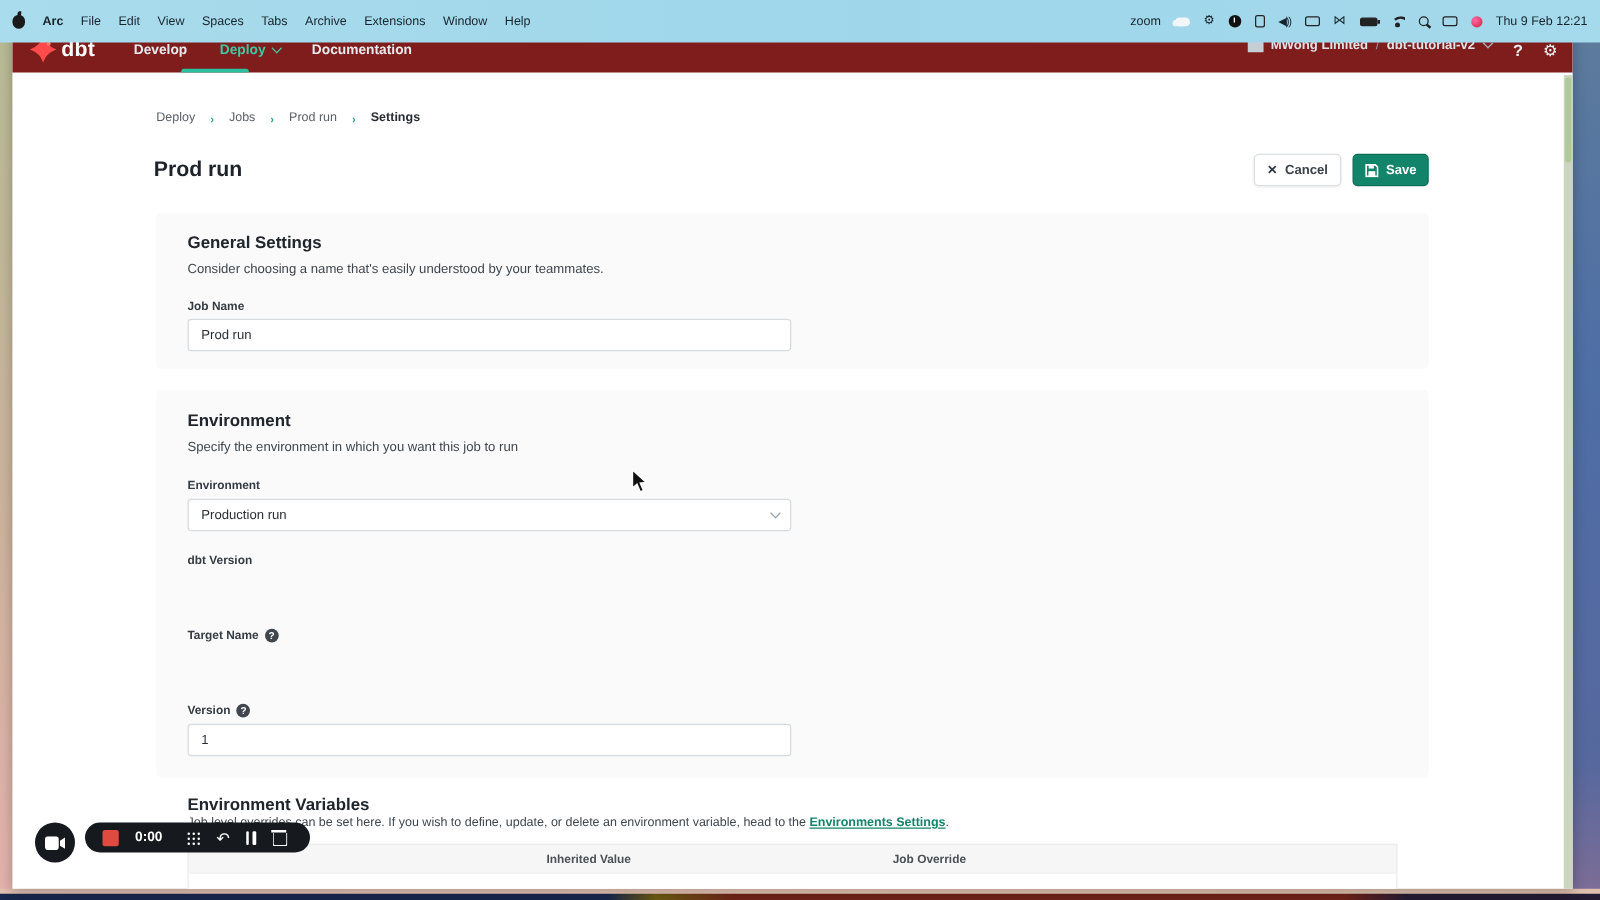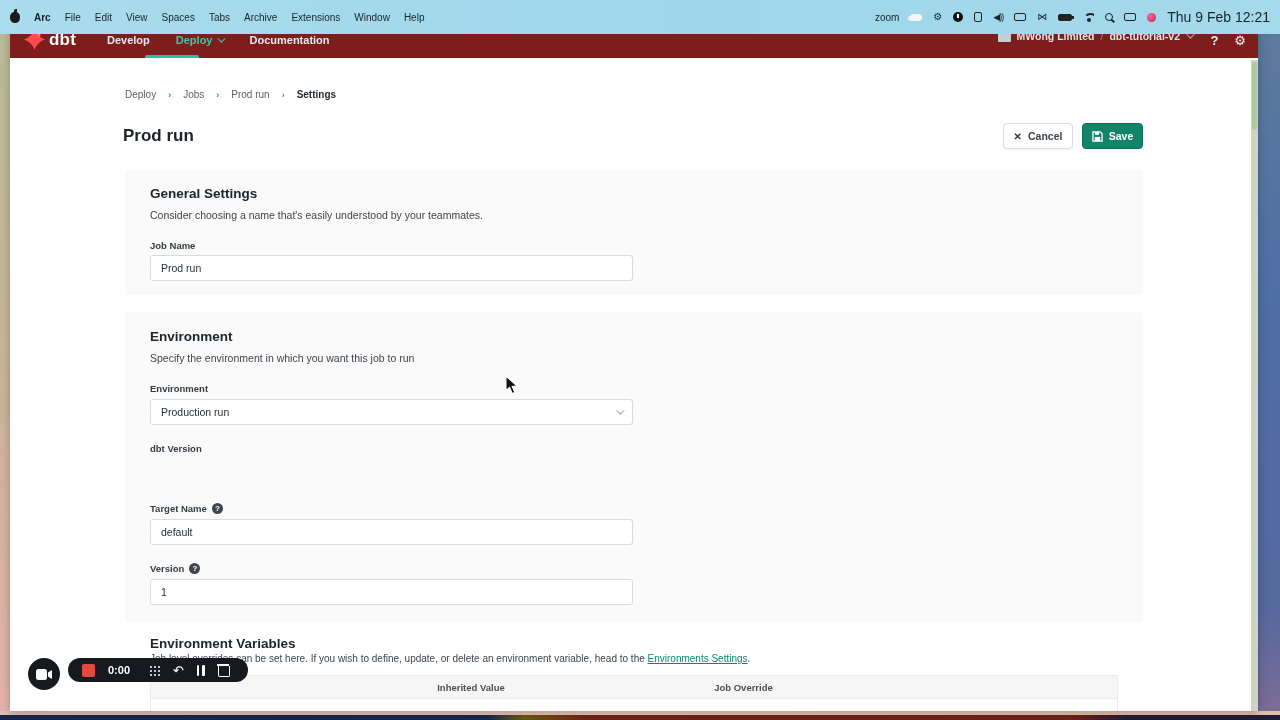--- a/index.html
+++ b/index.html
@@ -23,21 +23,21 @@
   .st-batt { width:14px; height:7px; border:1px solid #222; border-radius:2px; position:relative; background:#222; }
   .st-batt::after { content:""; position:absolute; right:-3px; top:1.5px; width:2px; height:3px; background:#222; }
   .st-wifi { width:11px; height:9px; position:relative; overflow:hidden; }
   .st-wifi::before { content:""; position:absolute; left:0; top:0; width:11px; height:11px; border:2px solid #222; border-radius:50%; clip-path:polygon(50% 50%, 0 0, 100% 0); }
   .st-wifi::after { content:""; position:absolute; left:3.5px; top:5px; width:4px; height:4px; background:#222; border-radius:50%; }
   .st-mag { width:8px; height:8px; border:1.5px solid #222; border-radius:50%; position:relative; }
   .st-mag::after { content:""; position:absolute; right:-3px; bottom:-1px; width:4px; height:1.5px; background:#222; transform:rotate(40deg); }
   .st-disp { width:12px; height:8px; border:1.5px solid #222; border-radius:2px; }
   .st-red { width:9px; height:9px; border-radius:50%; background:radial-gradient(circle at 35% 35%, #f6a, #c23); }
   .st-vol { font-size:9px; letter-spacing:-1px; }
-  .clocktxt { font-size:14px; white-space:nowrap; }
+  .clocktxt { font-size:10px; white-space:nowrap; }
 
   
   .wp-top { left:0; top:16px; width:1280px; height:6px; background:linear-gradient(90deg,#cfc9a0,#d9d2a6 60%,#bfcaa8 90%,#8fa8b8); z-index:1; }
   .wp-left { left:0; top:22px; width:10px; height:693px; background:linear-gradient(180deg,#b8bb96,#cdb49c 55%,#e4b2ac); z-index:1; }
   .wp-right { left:1258px; top:22px; width:22px; height:693px; background:linear-gradient(180deg,#5d7b9c,#4e6ea6 40%,#56689e 85%,#7d6d96); z-index:1; }
   .wp-pink { left:0; top:711px; width:1280px; height:5px; background:linear-gradient(90deg,#e2bfb2,#e8c6b6 50%,#dfc0ae); z-index:1; }
   .wp-bottom { left:0; top:715px; width:1280px; height:5px; background:linear-gradient(90deg,#17264c 0%,#17264c 38%,#6b5a11 41%,#6e2218 46%,#6e2218 84%,#231b33 88%,#231b33 100%); z-index:1; }
 
   
   .window { left:10px; top:22px; width:1248px; height:689px; background:#fff; border-radius:9px 9px 0 0; z-index:5; box-shadow:0 2px 10px rgba(0,0,0,.25); }
@@ -74,21 +74,21 @@
   .sec-title { position:absolute; left:25px; font-size:13.5px; font-weight:bold; color:#20262c; }
   .sec-desc { position:absolute; left:25px; font-size:10.5px; color:#3f464d; }
   .fld-label { position:absolute; left:25px; font-size:9.5px; font-weight:bold; color:#343b42; display:flex; align-items:center; gap:5px; }
   .helpdot { width:11px; height:11px; border-radius:50%; background:#40464d; color:#fff; font-size:8px; font-weight:bold; display:inline-flex; align-items:center; justify-content:center; cursor:pointer; }
   .tinput { position:absolute; left:25px; width:483px; height:26px; background:#fff; border:1px solid #d8dbde; border-radius:3px; font-size:10.5px; color:#2a3036; padding:0 10px; font-family:"Liberation Sans",sans-serif; }
   .tselect { position:absolute; left:25px; width:483px; height:26px; background:#fff; border:1px solid #d8dbde; border-radius:3px; font-size:10.5px; color:#2a3036; padding:0 10px; display:flex; align-items:center; justify-content:space-between; cursor:pointer; }
   .sel-caret { width:6px; height:6px; border-right:1.5px solid #9aa1a8; border-bottom:1.5px solid #9aa1a8; transform:rotate(45deg) translateY(-2px); }
 
   .envvars-title { left:150px; top:636px; font-size:13.5px; font-weight:bold; color:#20262c; z-index:11; }
   .envvars-desc { left:150px; top:653px; font-size:10px; color:#3f464d; z-index:11; }
-  .envvars-desc a { color:#13846c; font-weight:normal; }
+  .envvars-desc a { color:#13846c; font-weight:bold; }
   .env-table-head { left:150px; top:675px; width:968px; height:24px; background:#f6f6f6; border:1px solid #ececec; display:grid; grid-template-columns:170px 300px 245px 1fr; align-items:center; z-index:11; font-size:9.5px; font-weight:bold; color:#4a5056; }
   .env-table-head > div { text-align:center; }
   .env-table-row { left:150px; top:699px; width:968px; height:12px; background:#fff; border-left:1px solid #ececec; border-right:1px solid #ececec; z-index:11; }
 
   
   .rec-circle { left:28px; top:658px; width:32px; height:32px; border-radius:50%; background:#161a1e; z-index:40; display:flex; align-items:center; justify-content:center; cursor:pointer; }
   .rec-pill { left:68px; top:658px; width:180px; height:24px; border-radius:16px; background:#161a1e; z-index:40; display:flex; align-items:center; padding:0 14px; gap:13px; }
   .rec-stop { width:13px; height:13px; background:#e04a3f; border-radius:2px; cursor:pointer; }
   .rec-time { color:#fff; font-size:11px; font-weight:bold; margin-right:6px; }
   .rec-dots { width:11px; height:11px; position:relative; cursor:pointer; }
@@ -224,21 +224,20 @@
     <span>Production run</span>
     <span class="sel-caret"></span>
   </div>
 
   <div class="fld-label" style="top:131px;">dbt Version</div>
 
   <div class="fld-label" style="top:191px;">
     <span>Target Name</span>
     <span class="helpdot">?</span>
   </div>
-  <input class="tinput" style="top: 207px;" value="default">
 
   <div class="fld-label" style="top:251px;">
     <span>Version</span>
     <span class="helpdot">?</span>
   </div>
   <input class="tinput" style="top: 267px;" value="1">
 </div>
 
 <div class="abs envvars-title">Environment Variables</div>
 <div class="abs envvars-desc">

